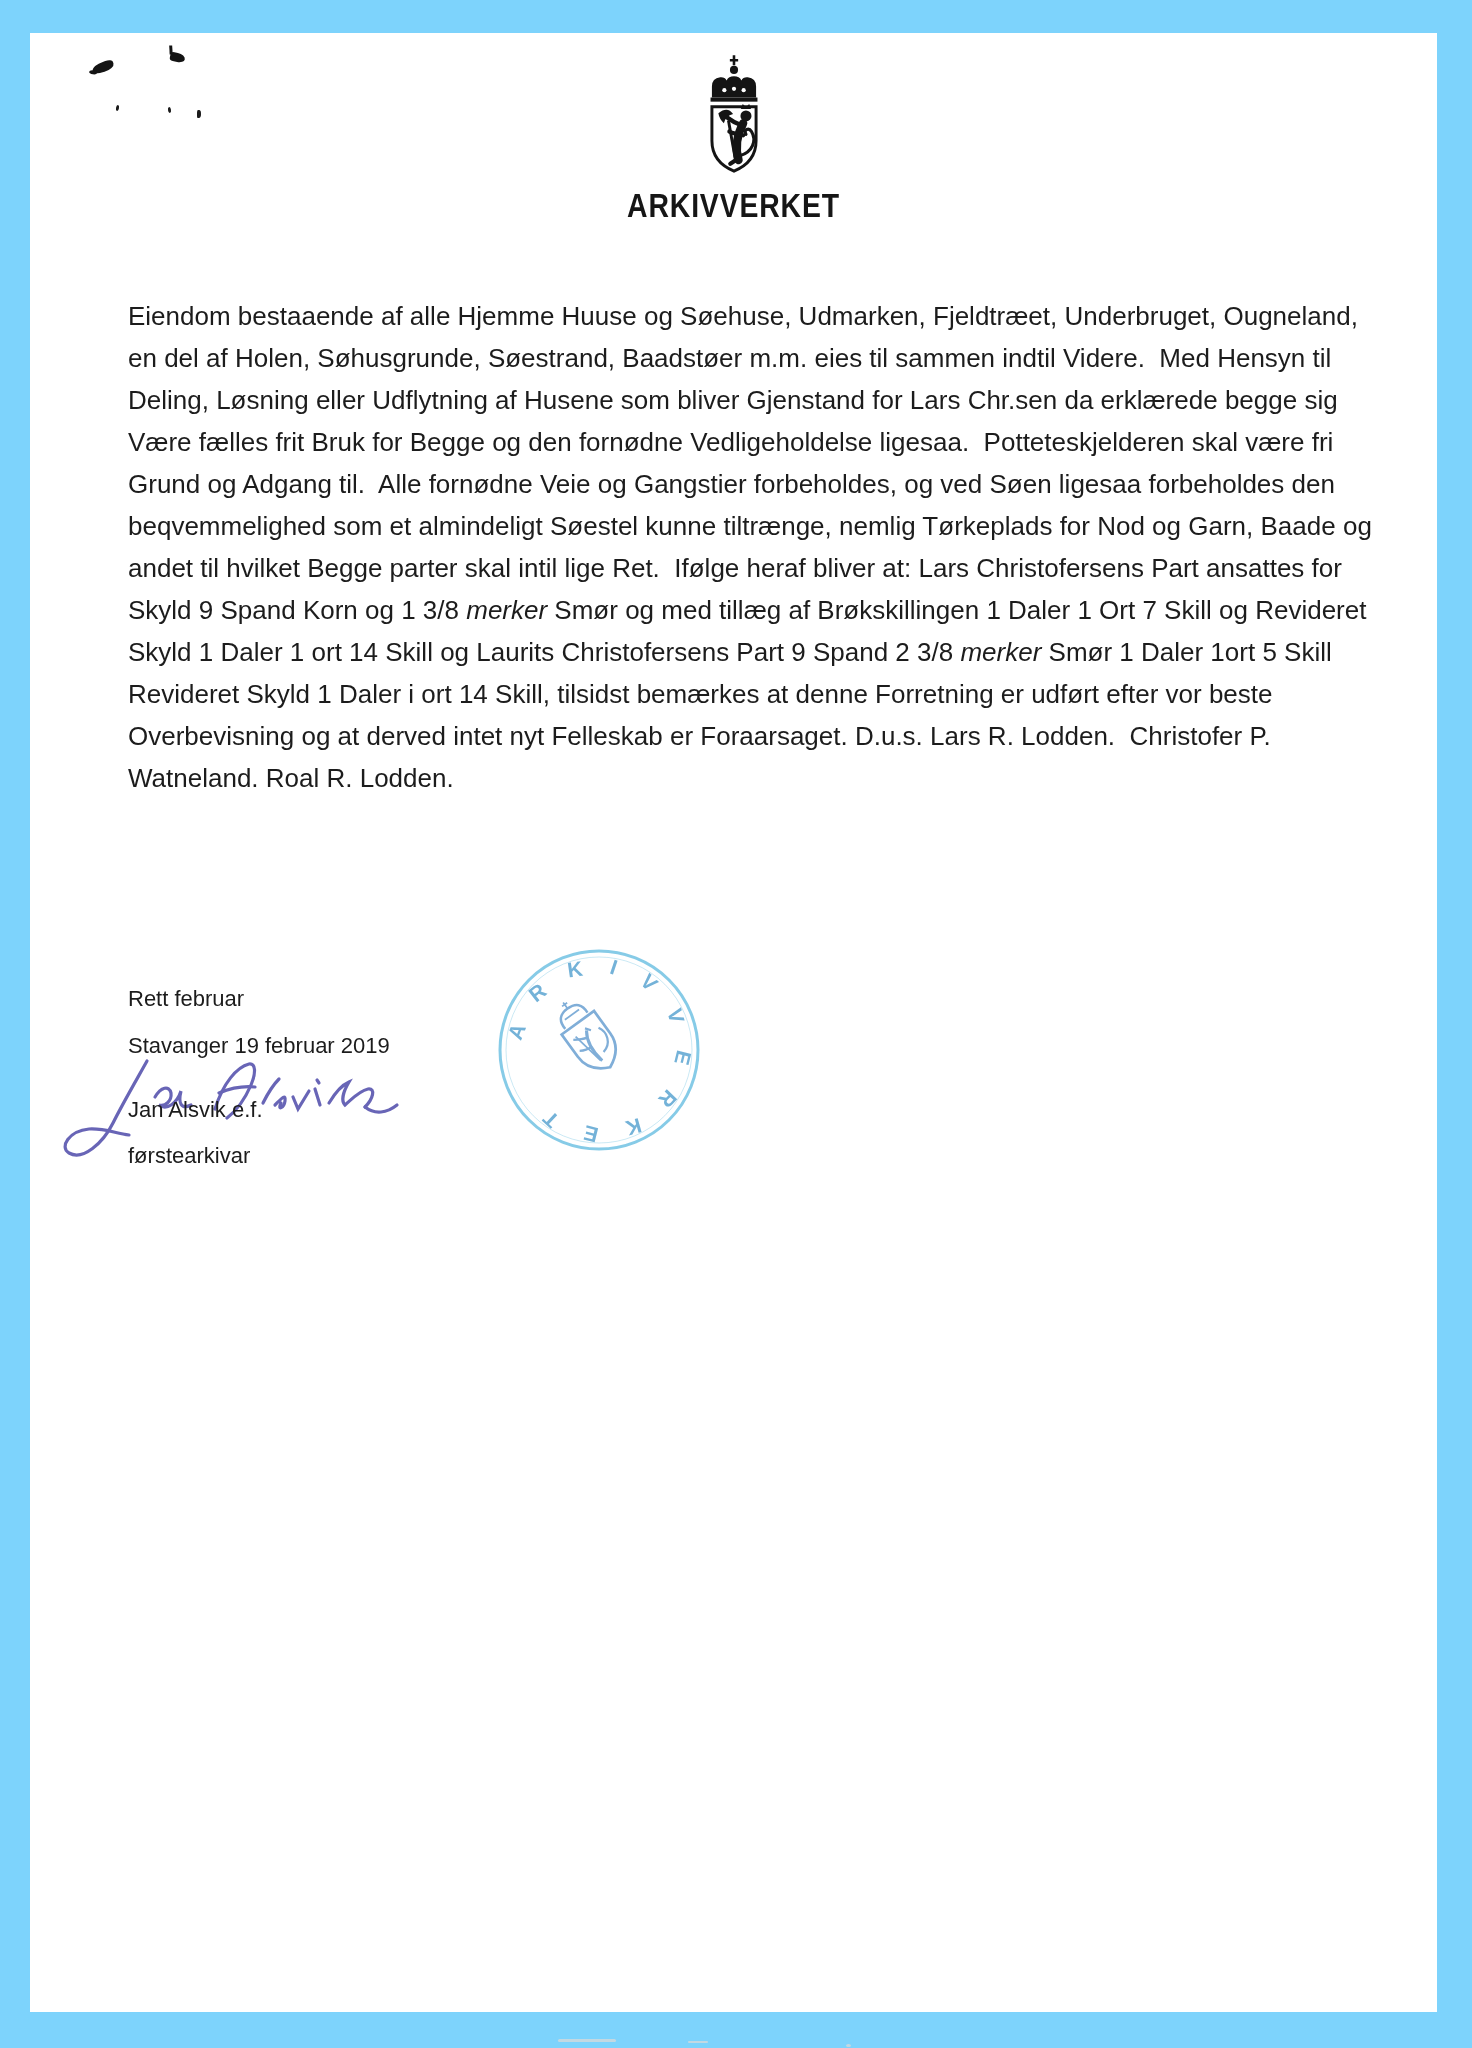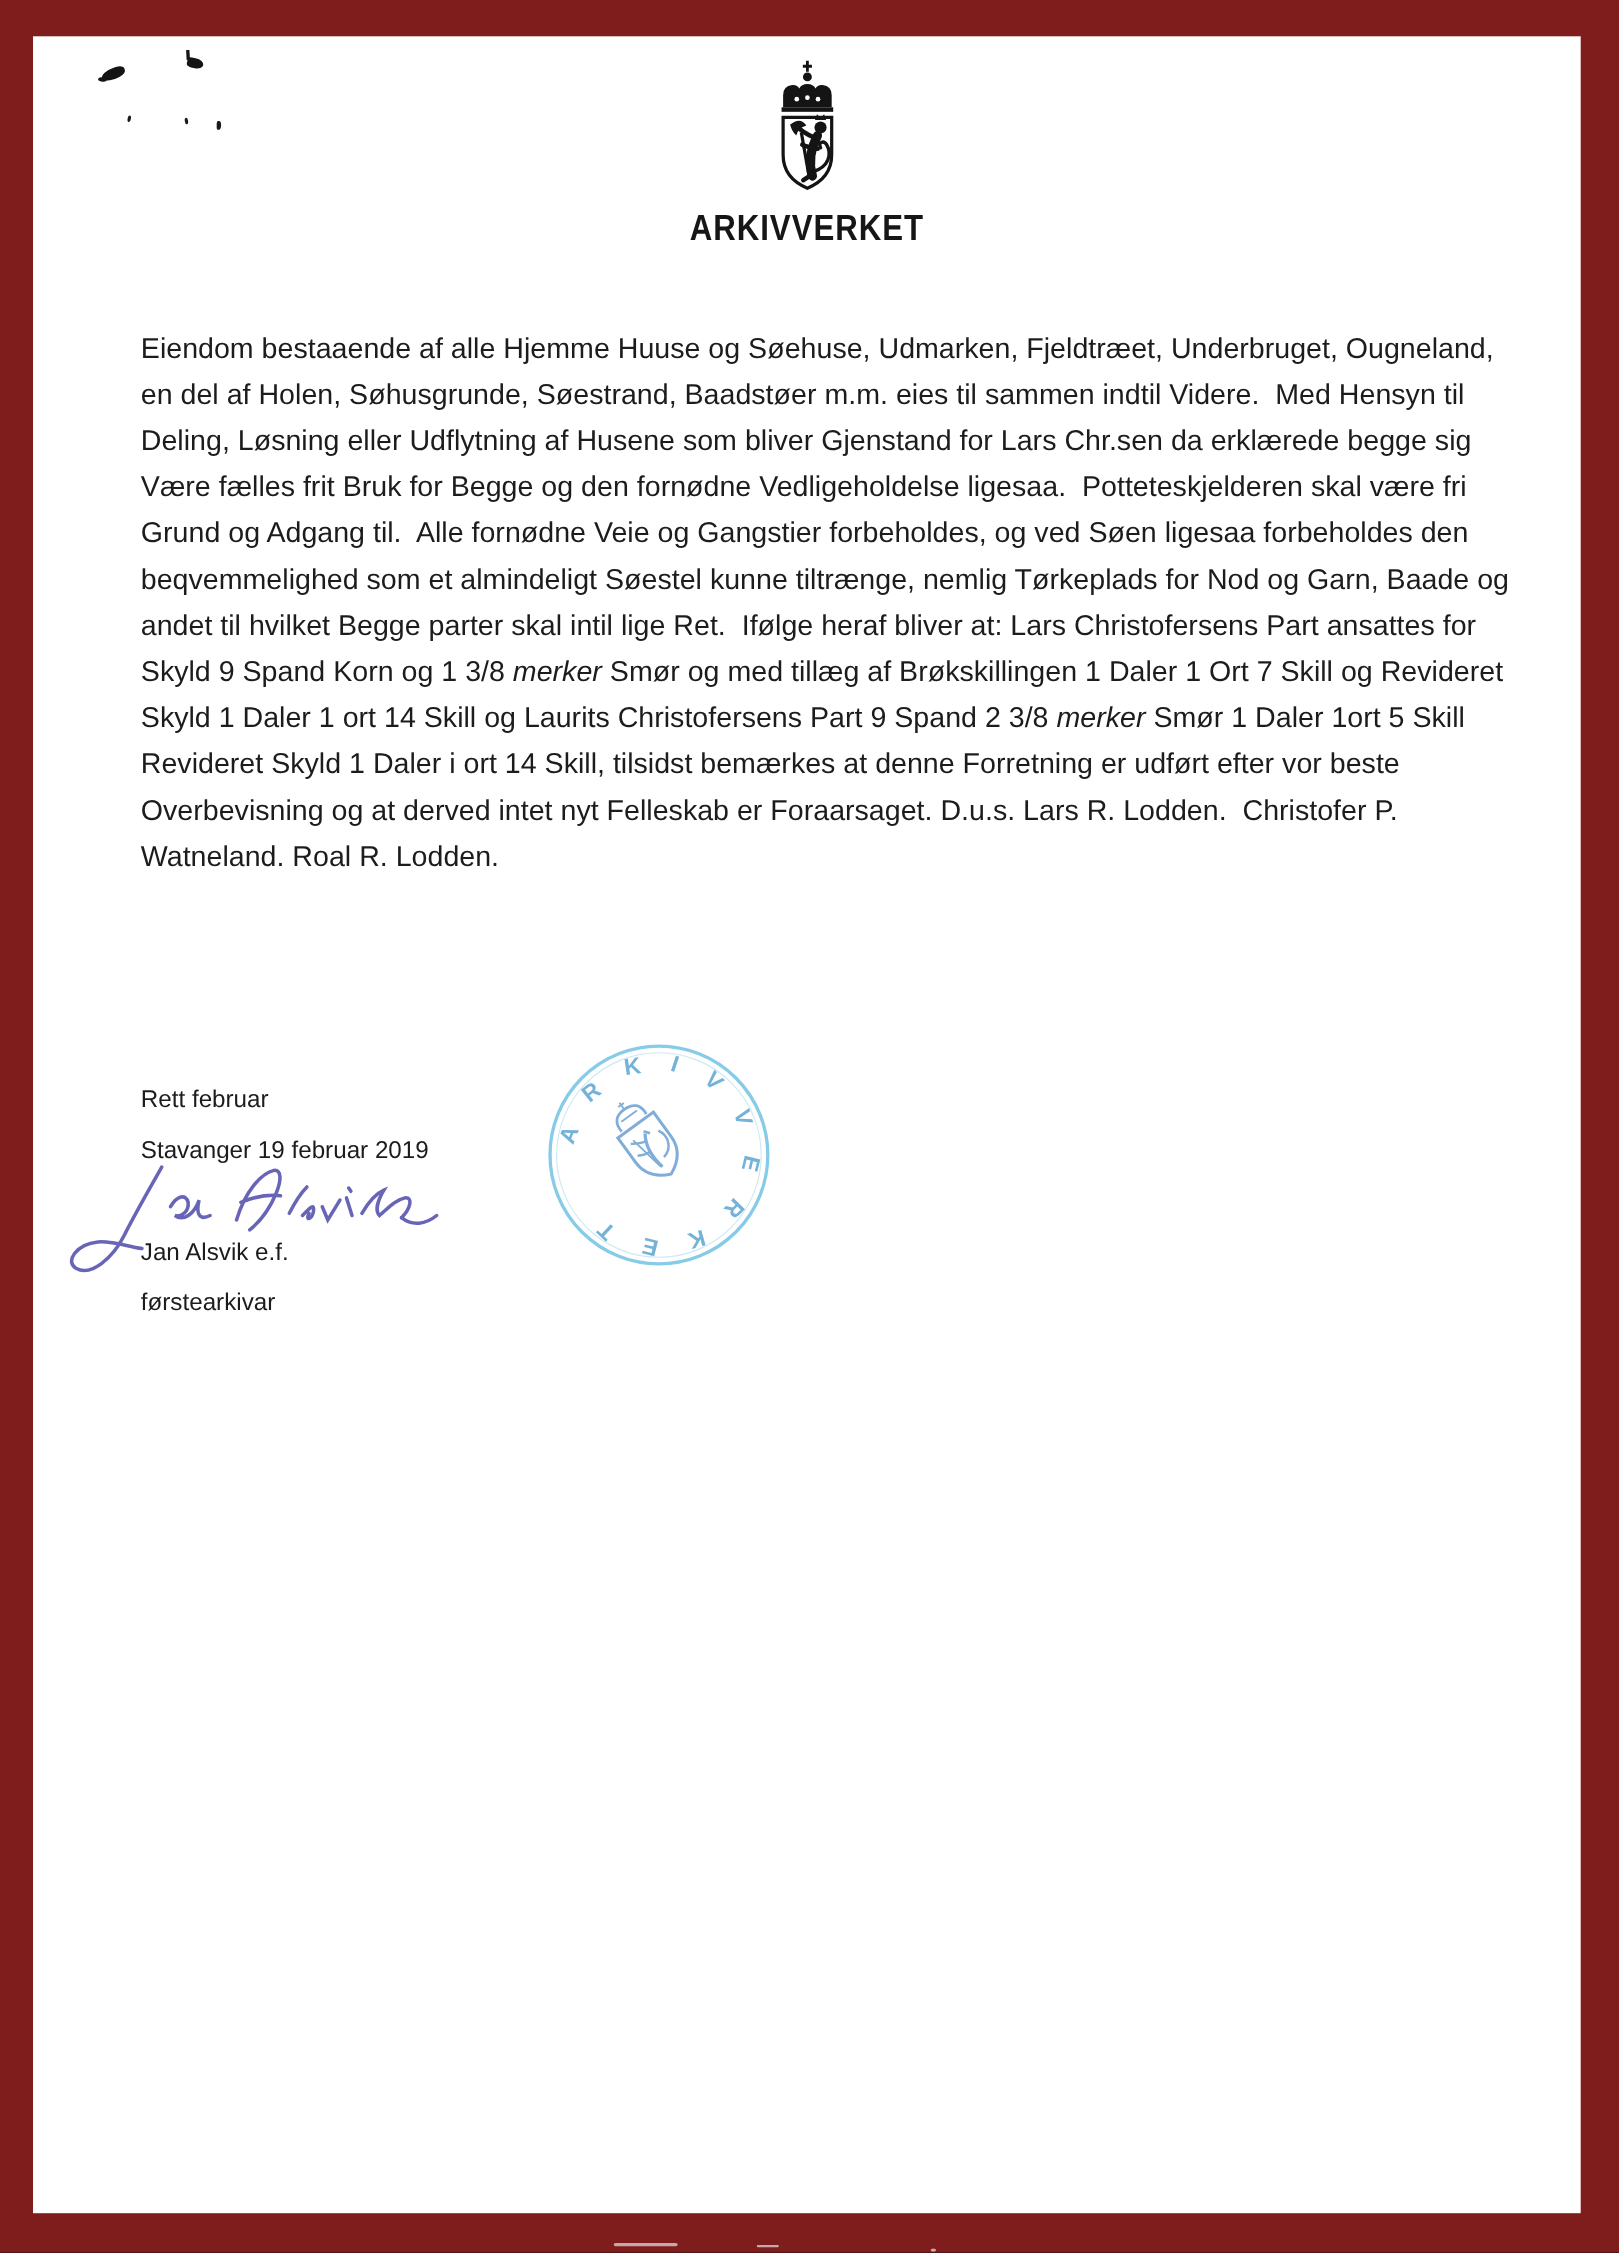--- a/index.html
+++ b/index.html
@@ -8,21 +8,21 @@
     width: 1472px;
     height: 2048px;
     background: #0b0b0b;
     overflow: hidden;
     font-family: "Liberation Sans", "DejaVu Sans", sans-serif;
   }
   .scan-frame {
     position: relative;
     width: 1472px;
     height: 2048px;
-    background: #7f1d1d;
+    background: #7dd3fc;
   }
   .page {
     position: absolute;
     left: 30px;
     top: 33px;
     width: 1407px;
     height: 1979px;
     background: #ffffff;
   }
   
@@ -81,21 +81,21 @@
     position: absolute;
     left: 98px;
     top: 942px;
     color: #1c1c1c;
     font-size: 22px;
     line-height: 47px;
   }
   .sig-lower {
     position: absolute;
     left: 98px;
-    top: 1082px;
+    top: 1054px;
     color: #1c1c1c;
     font-size: 22px;
     line-height: 46px;
   }
   .signature-svg {
     position: absolute;
     left: 25px;
     top: 998px;
     width: 360px;
     height: 140px;

